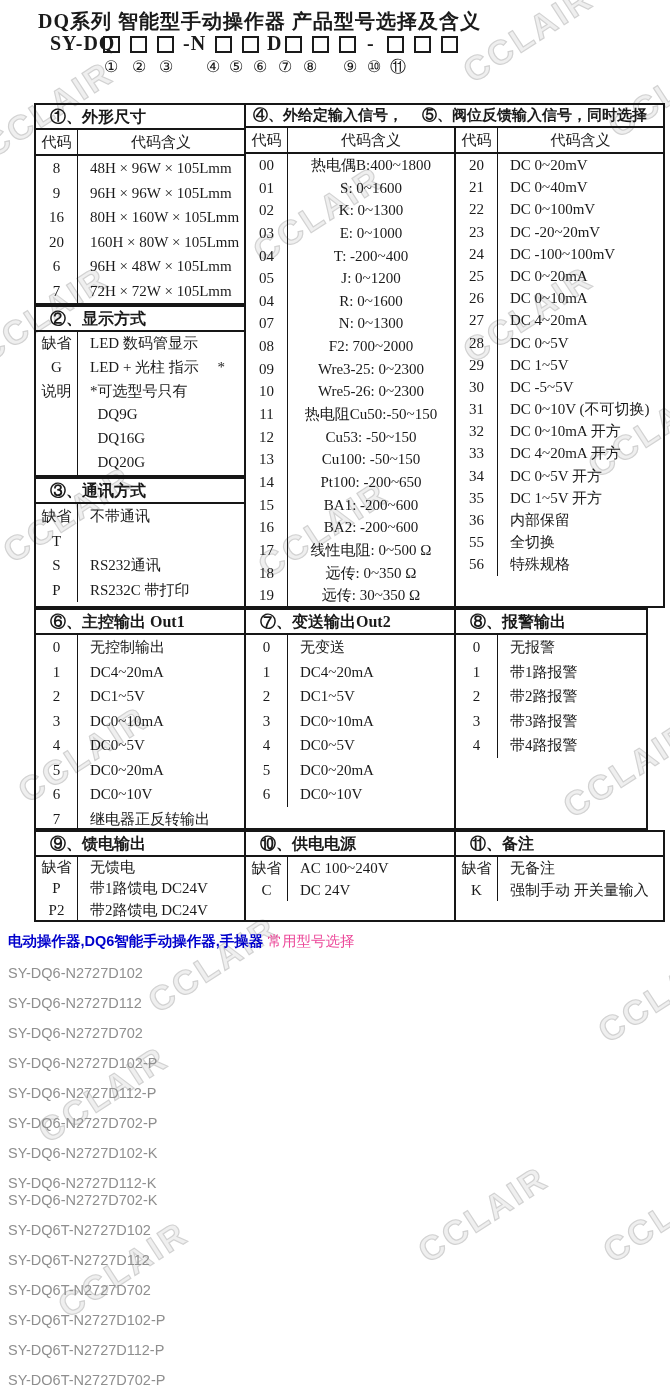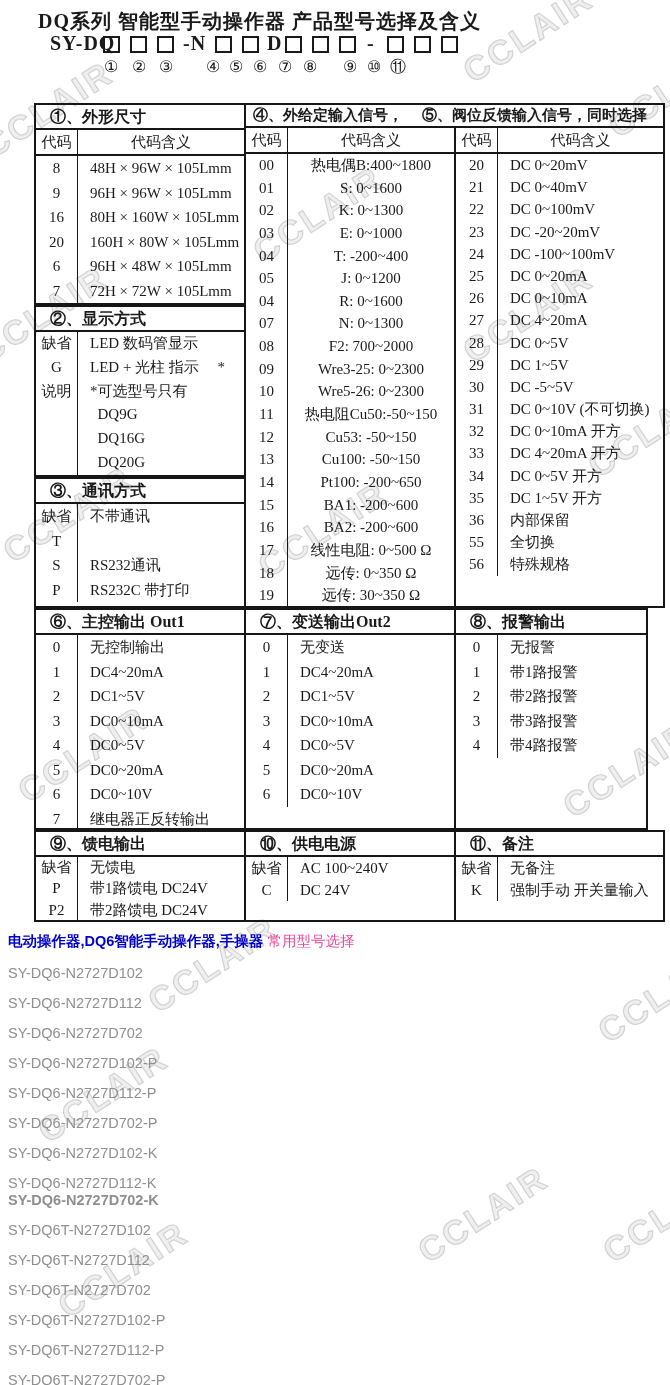--- a/index.html
+++ b/index.html
@@ -39,21 +39,21 @@
   #sec-s8{left:454px;top:608px;width:194px;height:222px;--rh:24.5px;}
   #sec-s9{left:34px;top:830px;width:212px;height:92px;--rh:21.3px;}
   #sec-s10{left:244px;top:830px;width:212px;height:92px;--rh:22px;}
   #sec-s11{left:454px;top:830px;width:211px;height:92px;--rh:22px;}
   .footer{position:absolute;left:8px;top:932px;width:655px;
       font-family:"Liberation Sans","DejaVu Sans",sans-serif;font-size:14.5px;}
   .f-head{white-space:nowrap;margin-bottom:14px;}
   .f-head .hl{color:#0000cc;font-weight:bold;}
   .f-head .rest{color:#ec4899;font-weight:normal;}
   .models p{margin:0 0 14px 0;height:16px;line-height:16px;color:#8f8f8f;font-size:14.5px;}
-  .models p:nth-child(9){margin-top:-13px;font-weight:bold;}
+  .models p:nth-child(9){margin-top:-13px;}
 </style>
 </head>
 <body>
 
 <span class="wm" style="left:455px;top:15px">CCLAIR</span>
 <span class="wm" style="left:600px;top:70px">CCLAIR</span>
 <span class="wm" style="left:-25px;top:90px">CCLAIR</span>
 <span class="wm" style="left:245px;top:195px">CCLAIR</span>
 <span class="wm" style="left:455px;top:295px">CCLAIR</span>
 <span class="wm" style="left:-30px;top:295px">CCLAIR</span>

